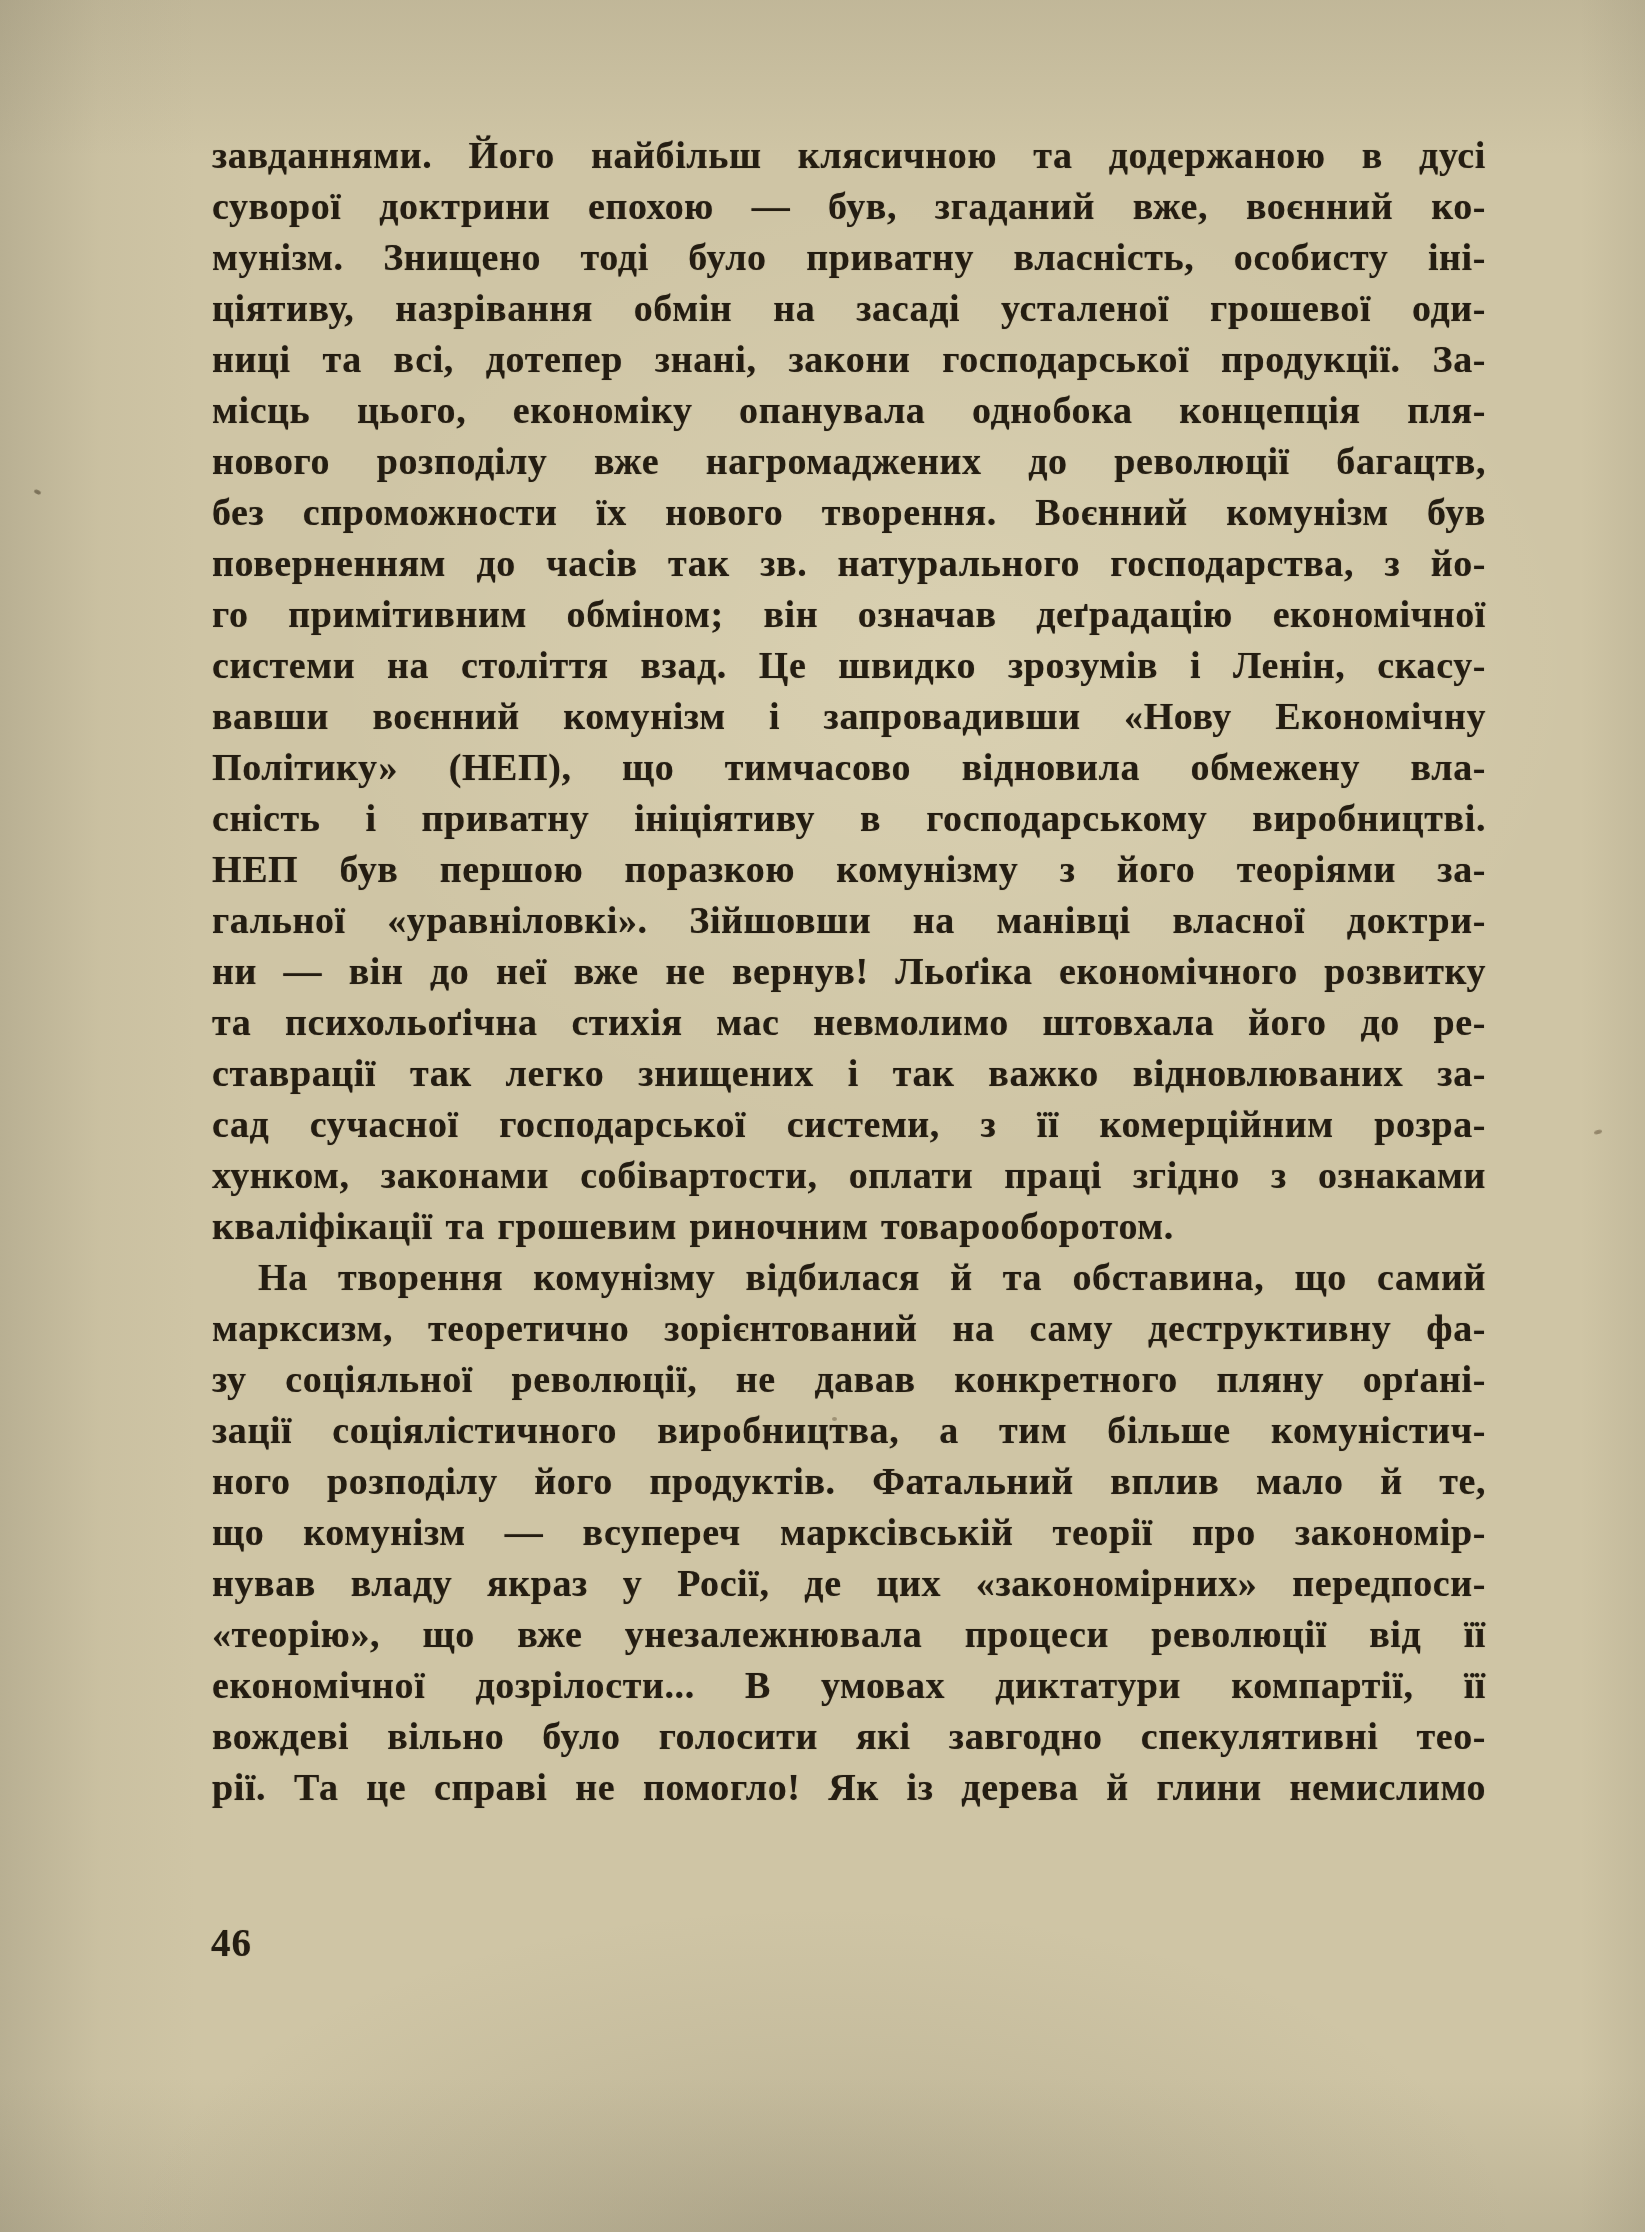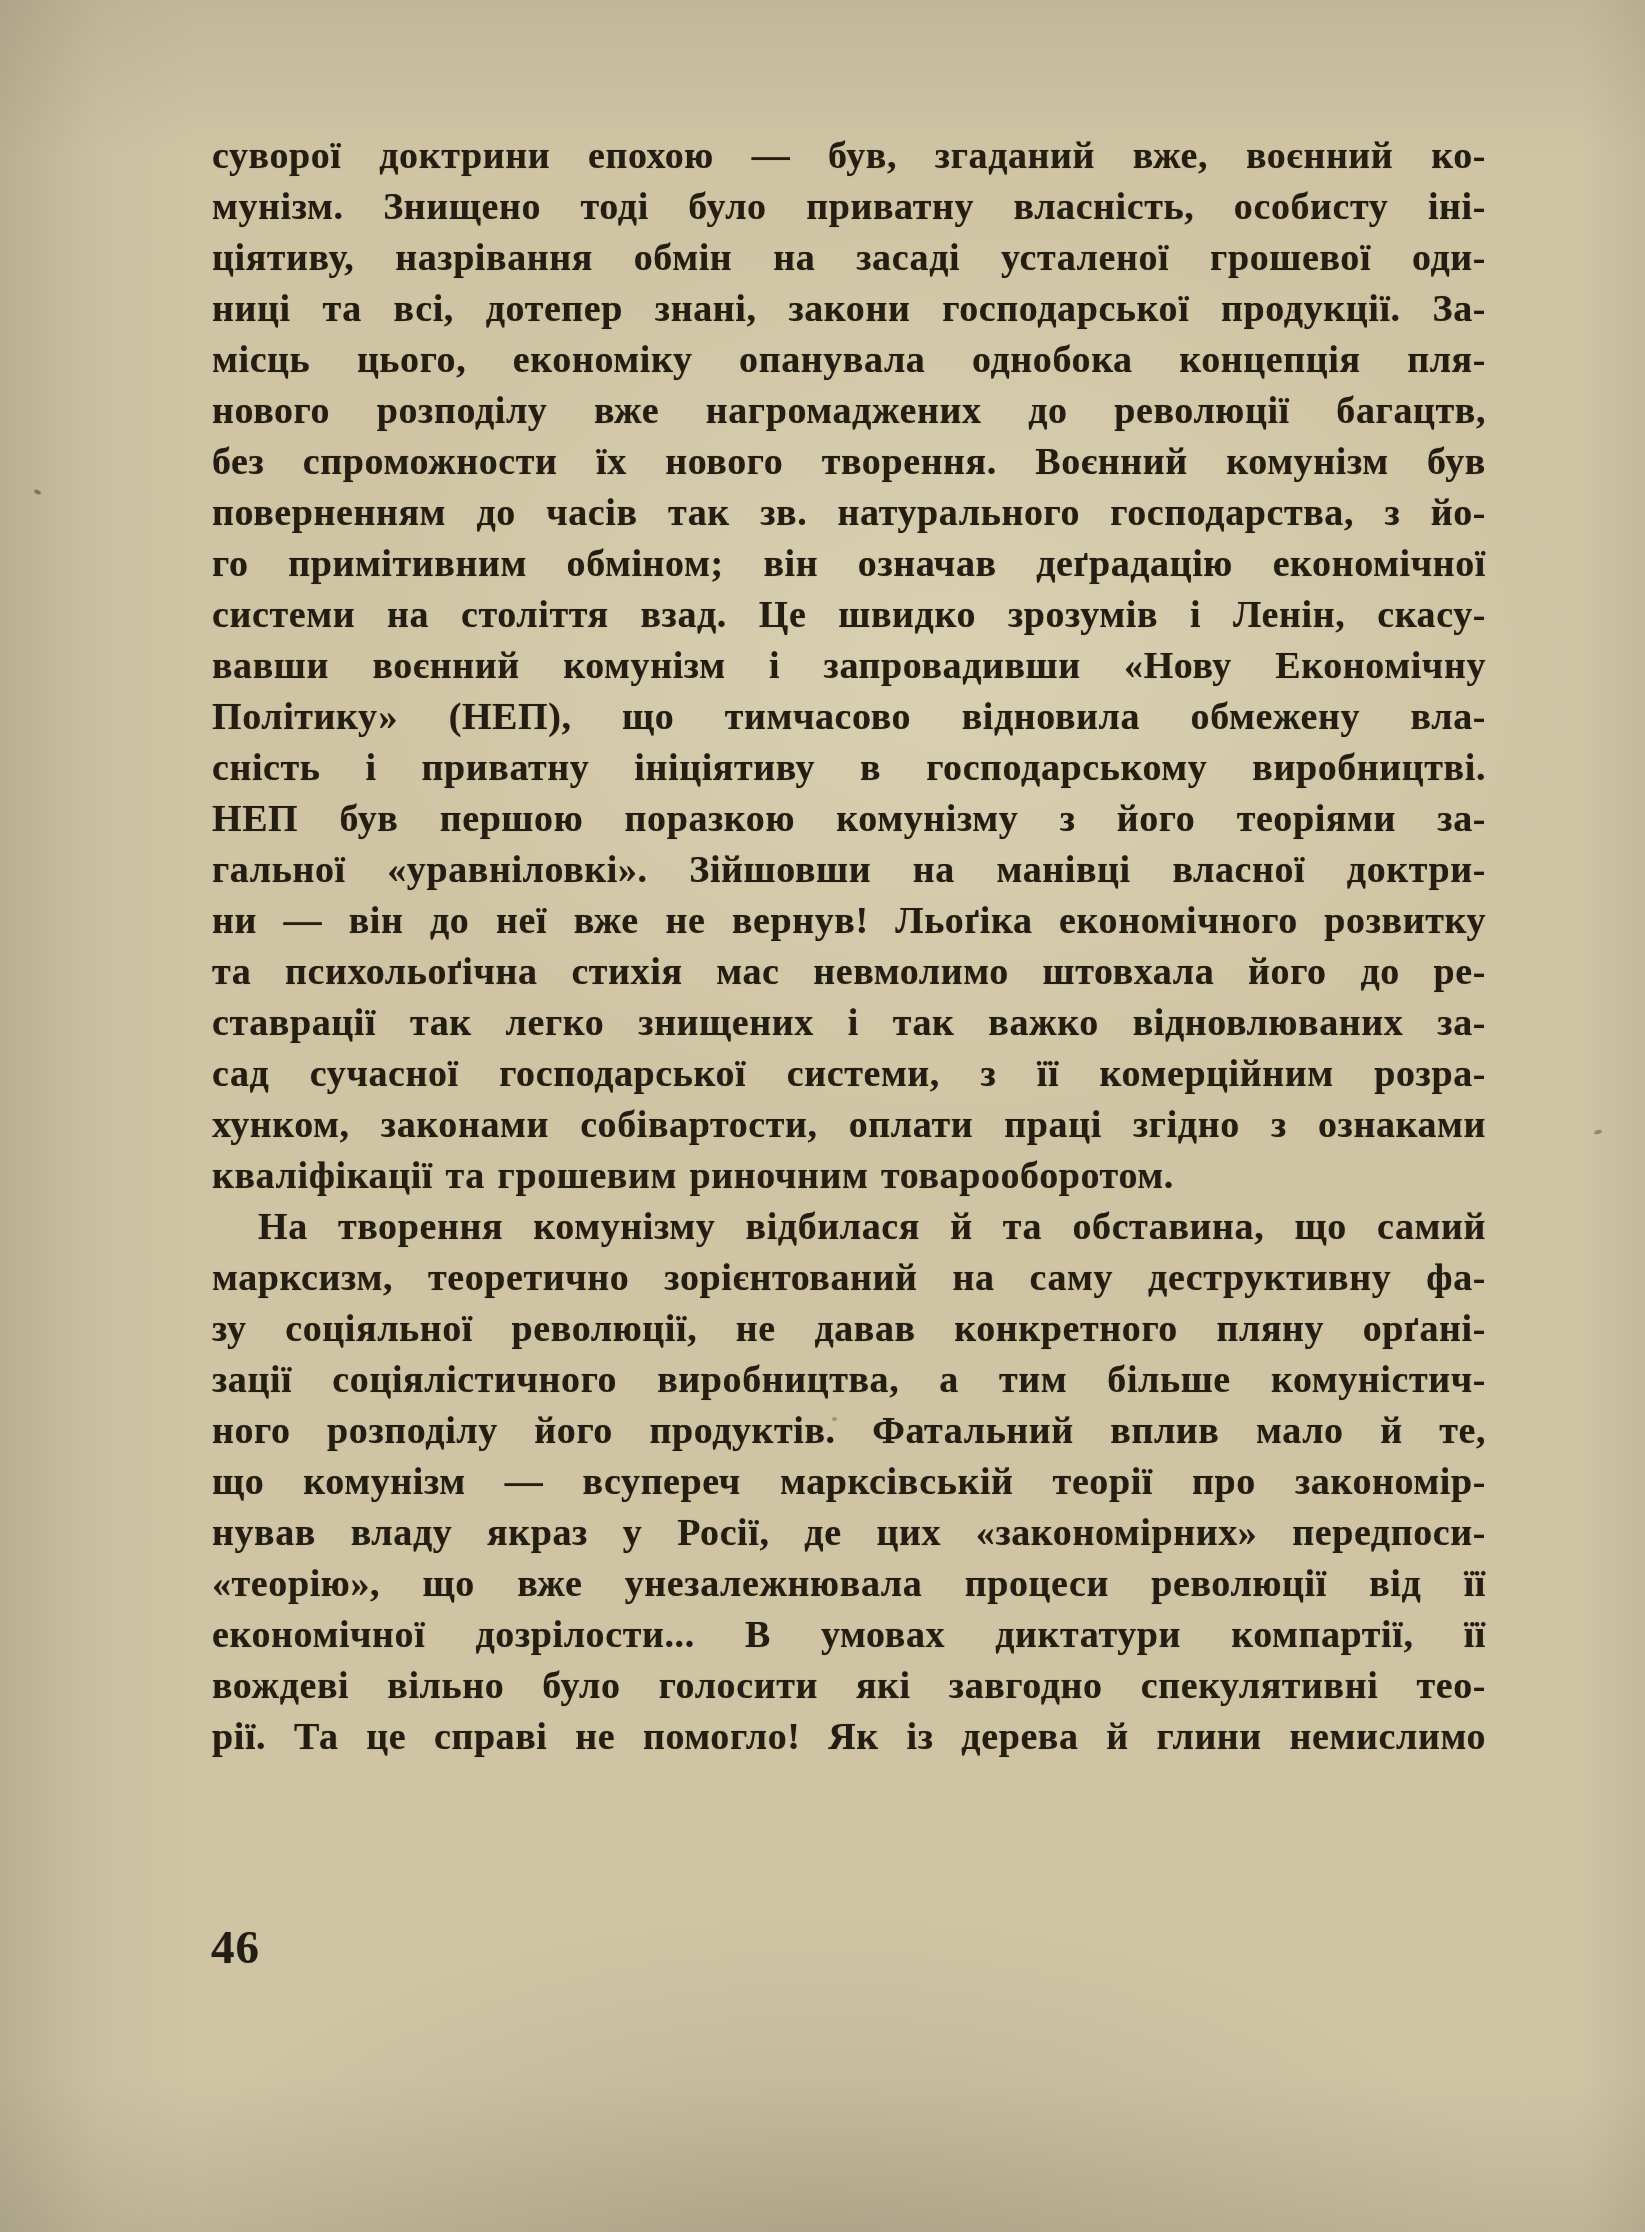--- a/index.html
+++ b/index.html
@@ -35,36 +35,37 @@
     text-align:justify;
     
     text-align-last:justify;
     white-space:normal;
     height:51px;
   }
   .line.nojust{text-align-last:left;}
   .line.indent{padding-left:46px;}
   .pagenum{
     position:absolute;left:211px;top:1920px;
-    color:#241d12;font-size:47px;font-weight:700;
+    color:#241d12;font-size:39px;font-weight:700;
     letter-spacing:1px;
     text-shadow:0 0 1px rgba(42,32,16,0.45);
     font-family:"Liberation Serif","DejaVu Serif",serif;
   }
 </style>
 </head>
 <body>
 
 <div class="page">
   <div class="speck s1"></div>
   <div class="speck s2"></div>
   <div class="speck s3"></div>
   <div class="speck s4"></div>
 
   <div class="textblock" id="textblock">
+      <div class="line">завданнями. Його найбільш клясичною та додержаною в дусі</div>
       <div class="line">суворої доктрини епохою — був, згаданий вже, воєнний ко-</div>
       <div class="line">мунізм. Знищено тоді було приватну власність, особисту іні-</div>
       <div class="line">ціятиву, назрівання обмін на засаді усталеної грошевої оди-</div>
       <div class="line">ниці та всі, дотепер знані, закони господарської продукції. За-</div>
       <div class="line">місць цього, економіку опанувала однобока концепція пля-</div>
       <div class="line">нового розподілу вже нагромаджених до революції багацтв,</div>
       <div class="line">без спроможности їх нового творення. Воєнний комунізм був</div>
       <div class="line">поверненням до часів так зв. натурального господарства, з йо-</div>
       <div class="line">го примітивним обміном; він означав деґрадацію економічної</div>
       <div class="line">системи на століття взад. Це швидко зрозумів і Ленін, скасу-</div>

